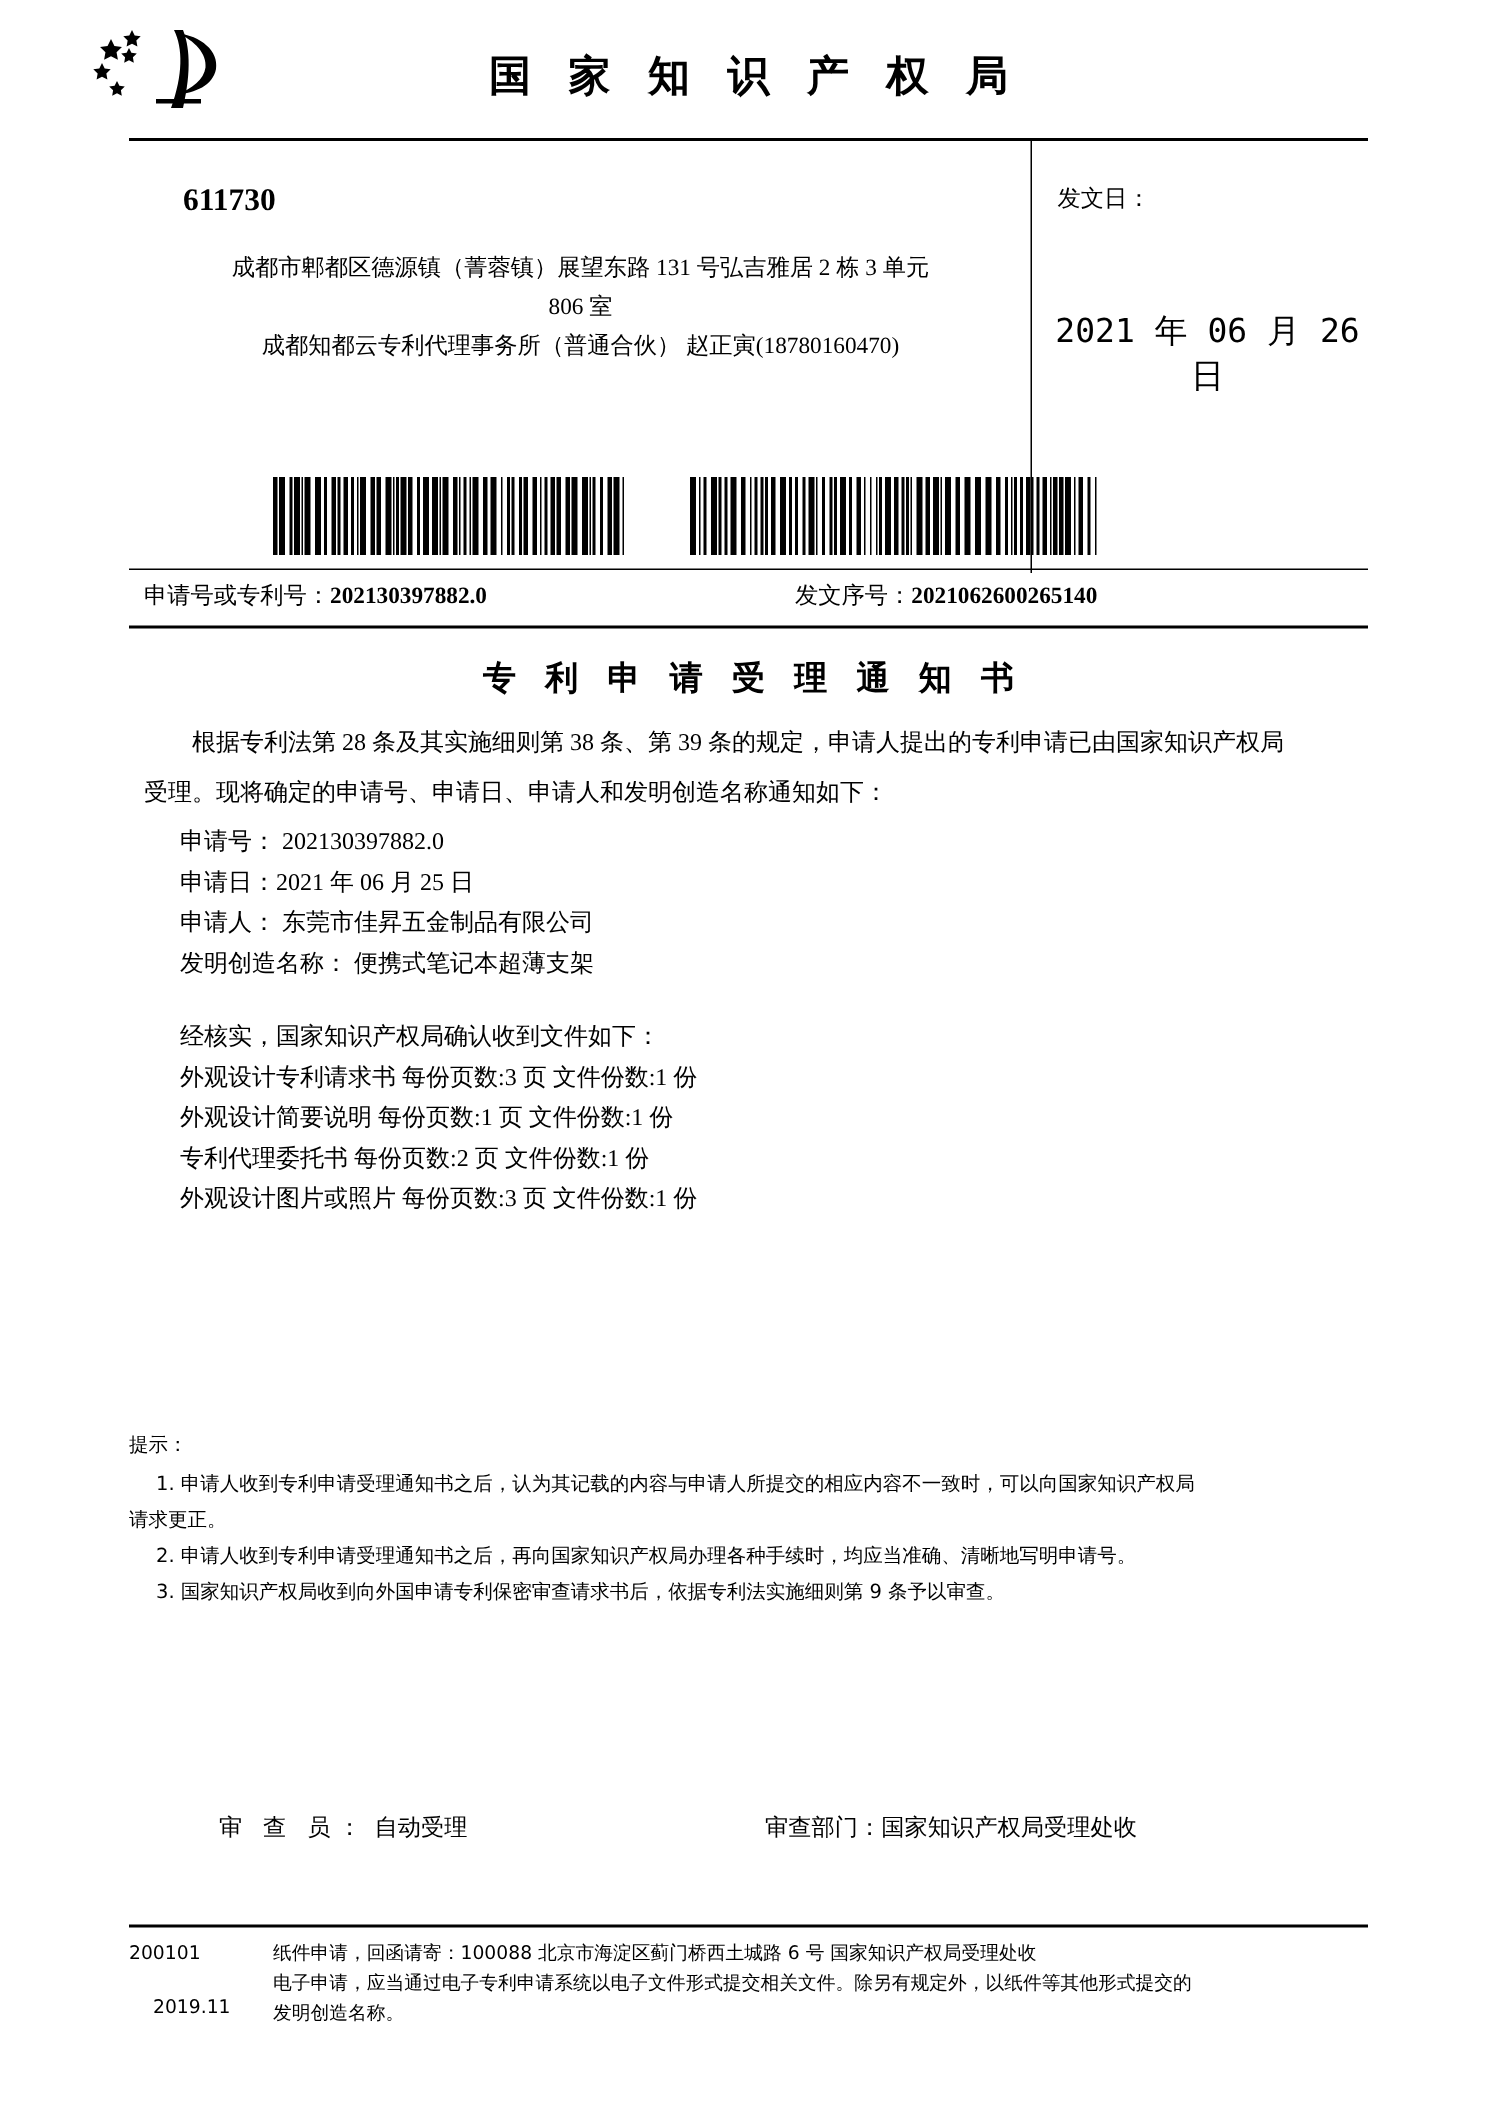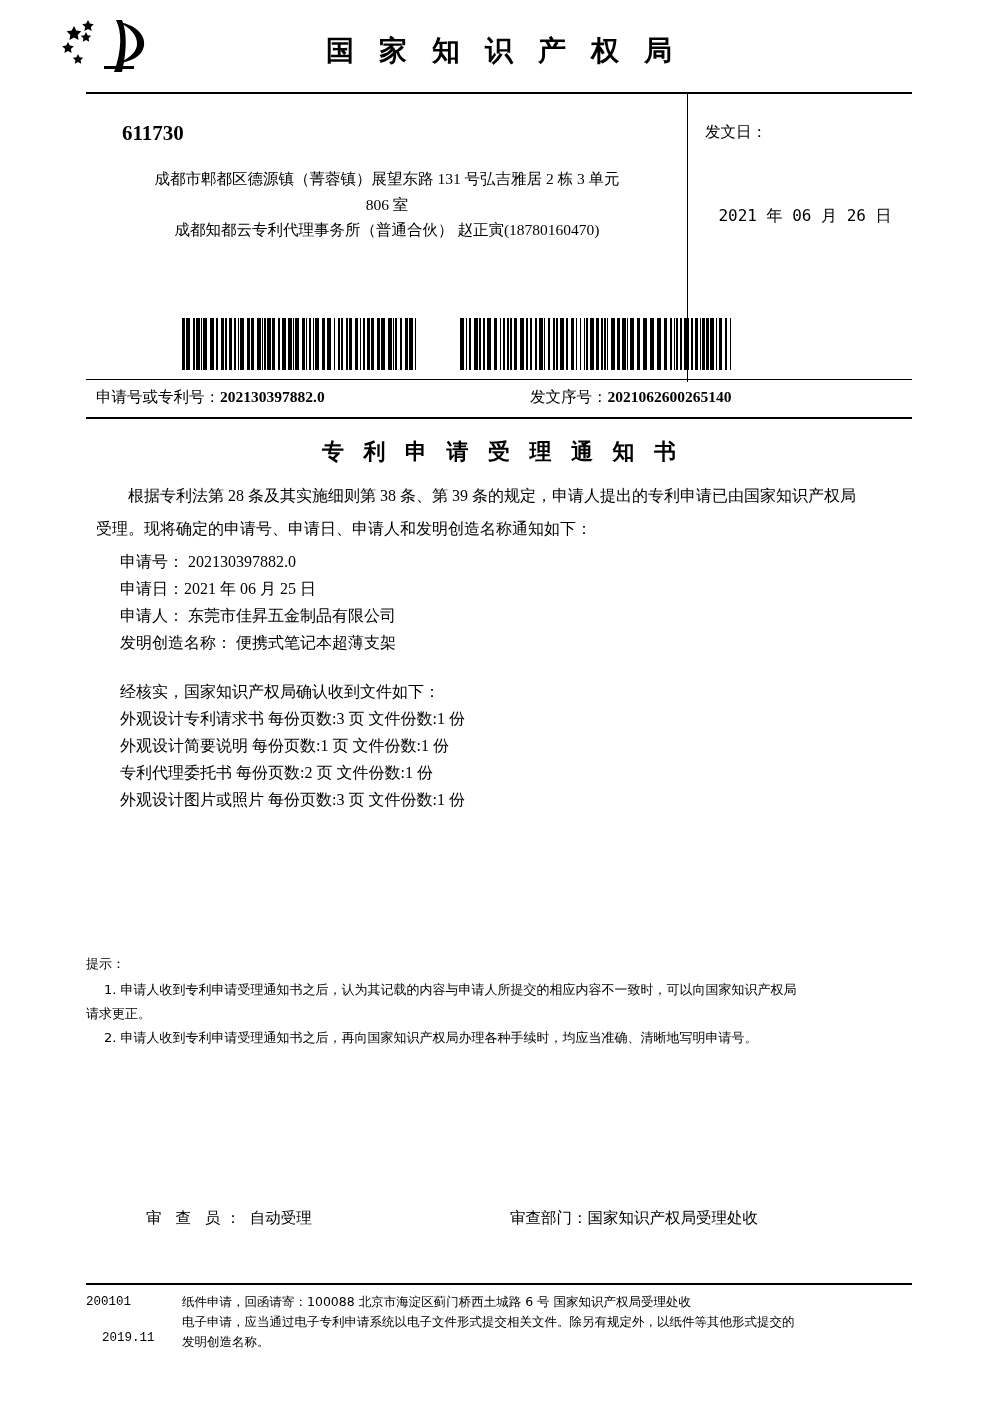--- a/index.html
+++ b/index.html
@@ -98,21 +98,21 @@
     left: 619px;
     top: 28px;
     font-size: 15.5px;
   }
   .issue-date {
     position: absolute;
     left: 614px;
     top: 112px;
     width: 210px;
     text-align: center;
-    font-size: 16px;
+    font-size: 22px;
     font-family: "DejaVu Sans Mono", monospace;
     letter-spacing: 0px;
   }
 
   
   .barcode {
     position: absolute;
     height: 52px;
     background-repeat: repeat-x;
   }
@@ -238,21 +238,20 @@
     top: 1292px;
     width: 850px;
     font-family: "DejaVu Sans", "Liberation Sans", sans-serif;
     font-size: 12.5px;
     line-height: 20px;
   }
   .footer .fcode {
     position: absolute;
     left: 0; top: 0;
     width: 90px;
-    font-family: Liberation Mono, monospace;
   }
   .footer .ftext {
     position: absolute;
     left: 96px;
     top: 0;
     width: 750px;
   }
   .footer .ftext p { margin: 0; }
 </style>
 </head>
@@ -433,20 +432,21 @@
     <p class="indented">外观设计简要说明 每份页数:1 页 文件份数:1 份</p>
     <p class="indented">专利代理委托书 每份页数:2 页 文件份数:1 份</p>
     <p class="indented">外观设计图片或照片 每份页数:3 页 文件份数:1 份</p>
   </div>
 
   <div class="notes">
     <p class="nt-head">提示：</p>
     <p class="nt-item">1. 申请人收到专利申请受理通知书之后，认为其记载的内容与申请人所提交的相应内容不一致时，可以向国家知识产权局</p>
     <p class="nt-item2">请求更正。</p>
     <p class="nt-item">2. 申请人收到专利申请受理通知书之后，再向国家知识产权局办理各种手续时，均应当准确、清晰地写明申请号。</p>
+    <p class="nt-item">3. 国家知识产权局收到向外国申请专利保密审查请求书后，依据专利法实施细则第 9 条予以审查。</p>
   </div>
 
   <div class="sigrow">
     <div class="examiner">
       <span class="lbl">审 查 员：</span>
       <span>自动受理</span>
     </div>
     <div class="dept">
       <span>审查部门：</span><span>国家知识产权局受理处收</span>
     </div>

